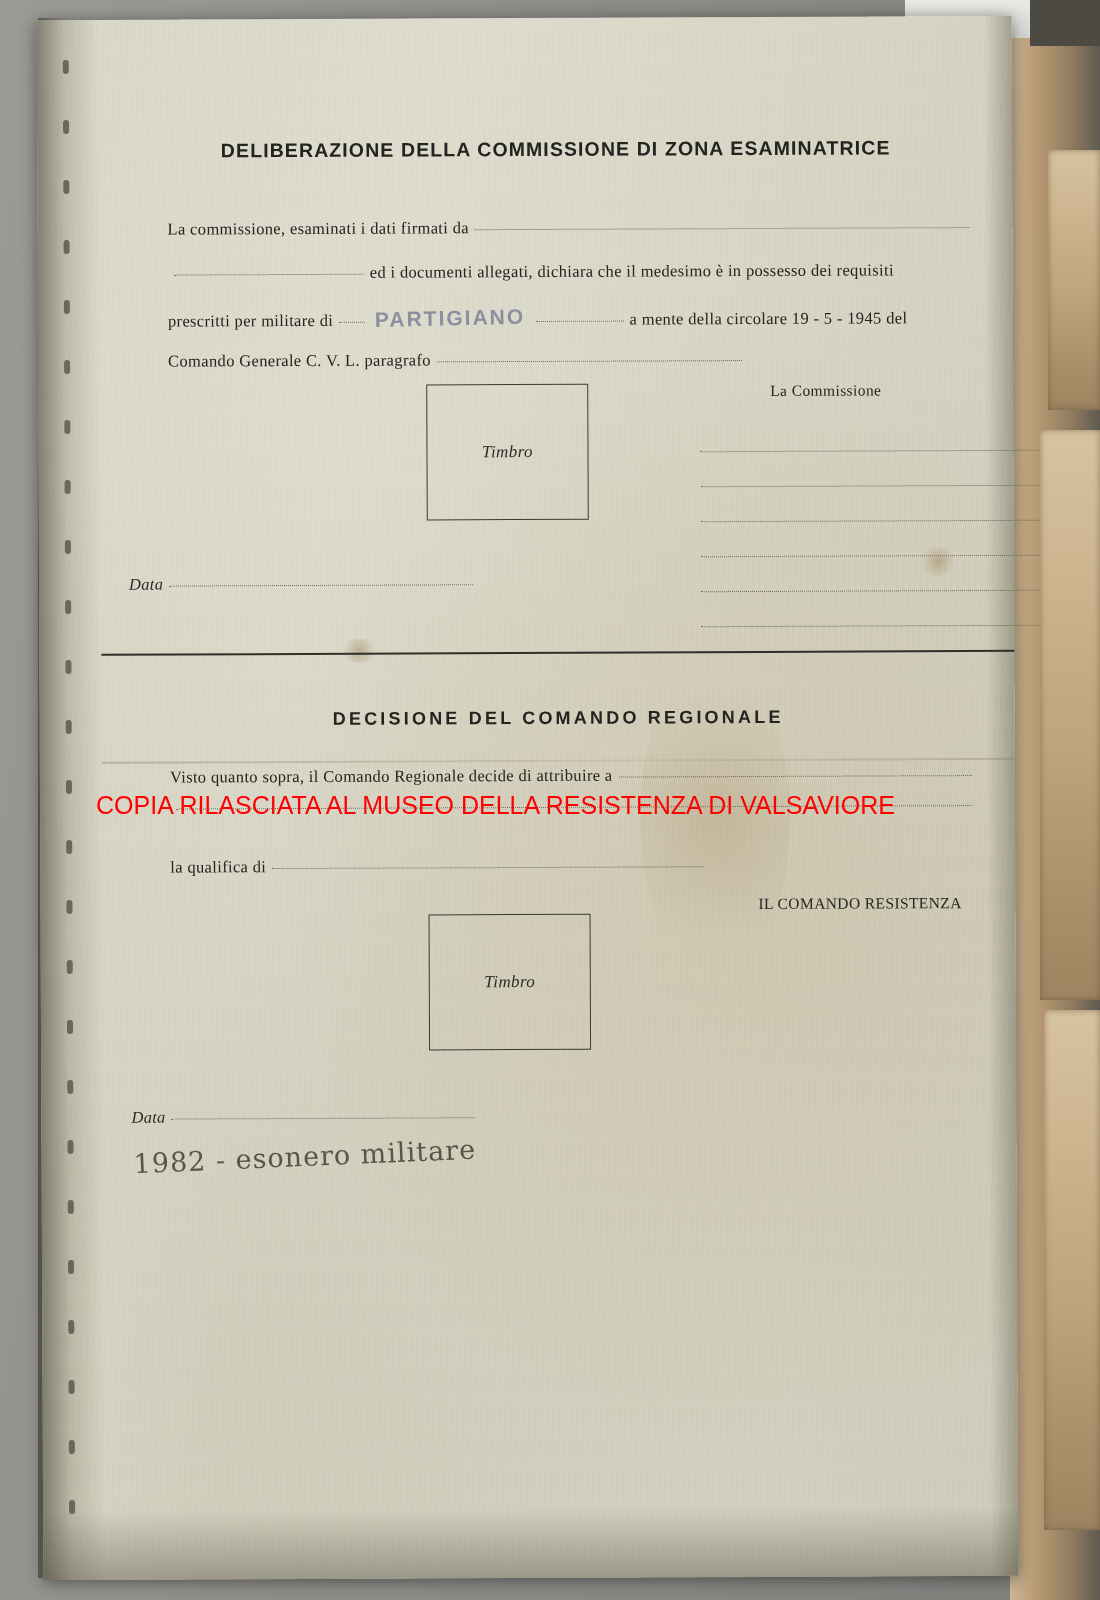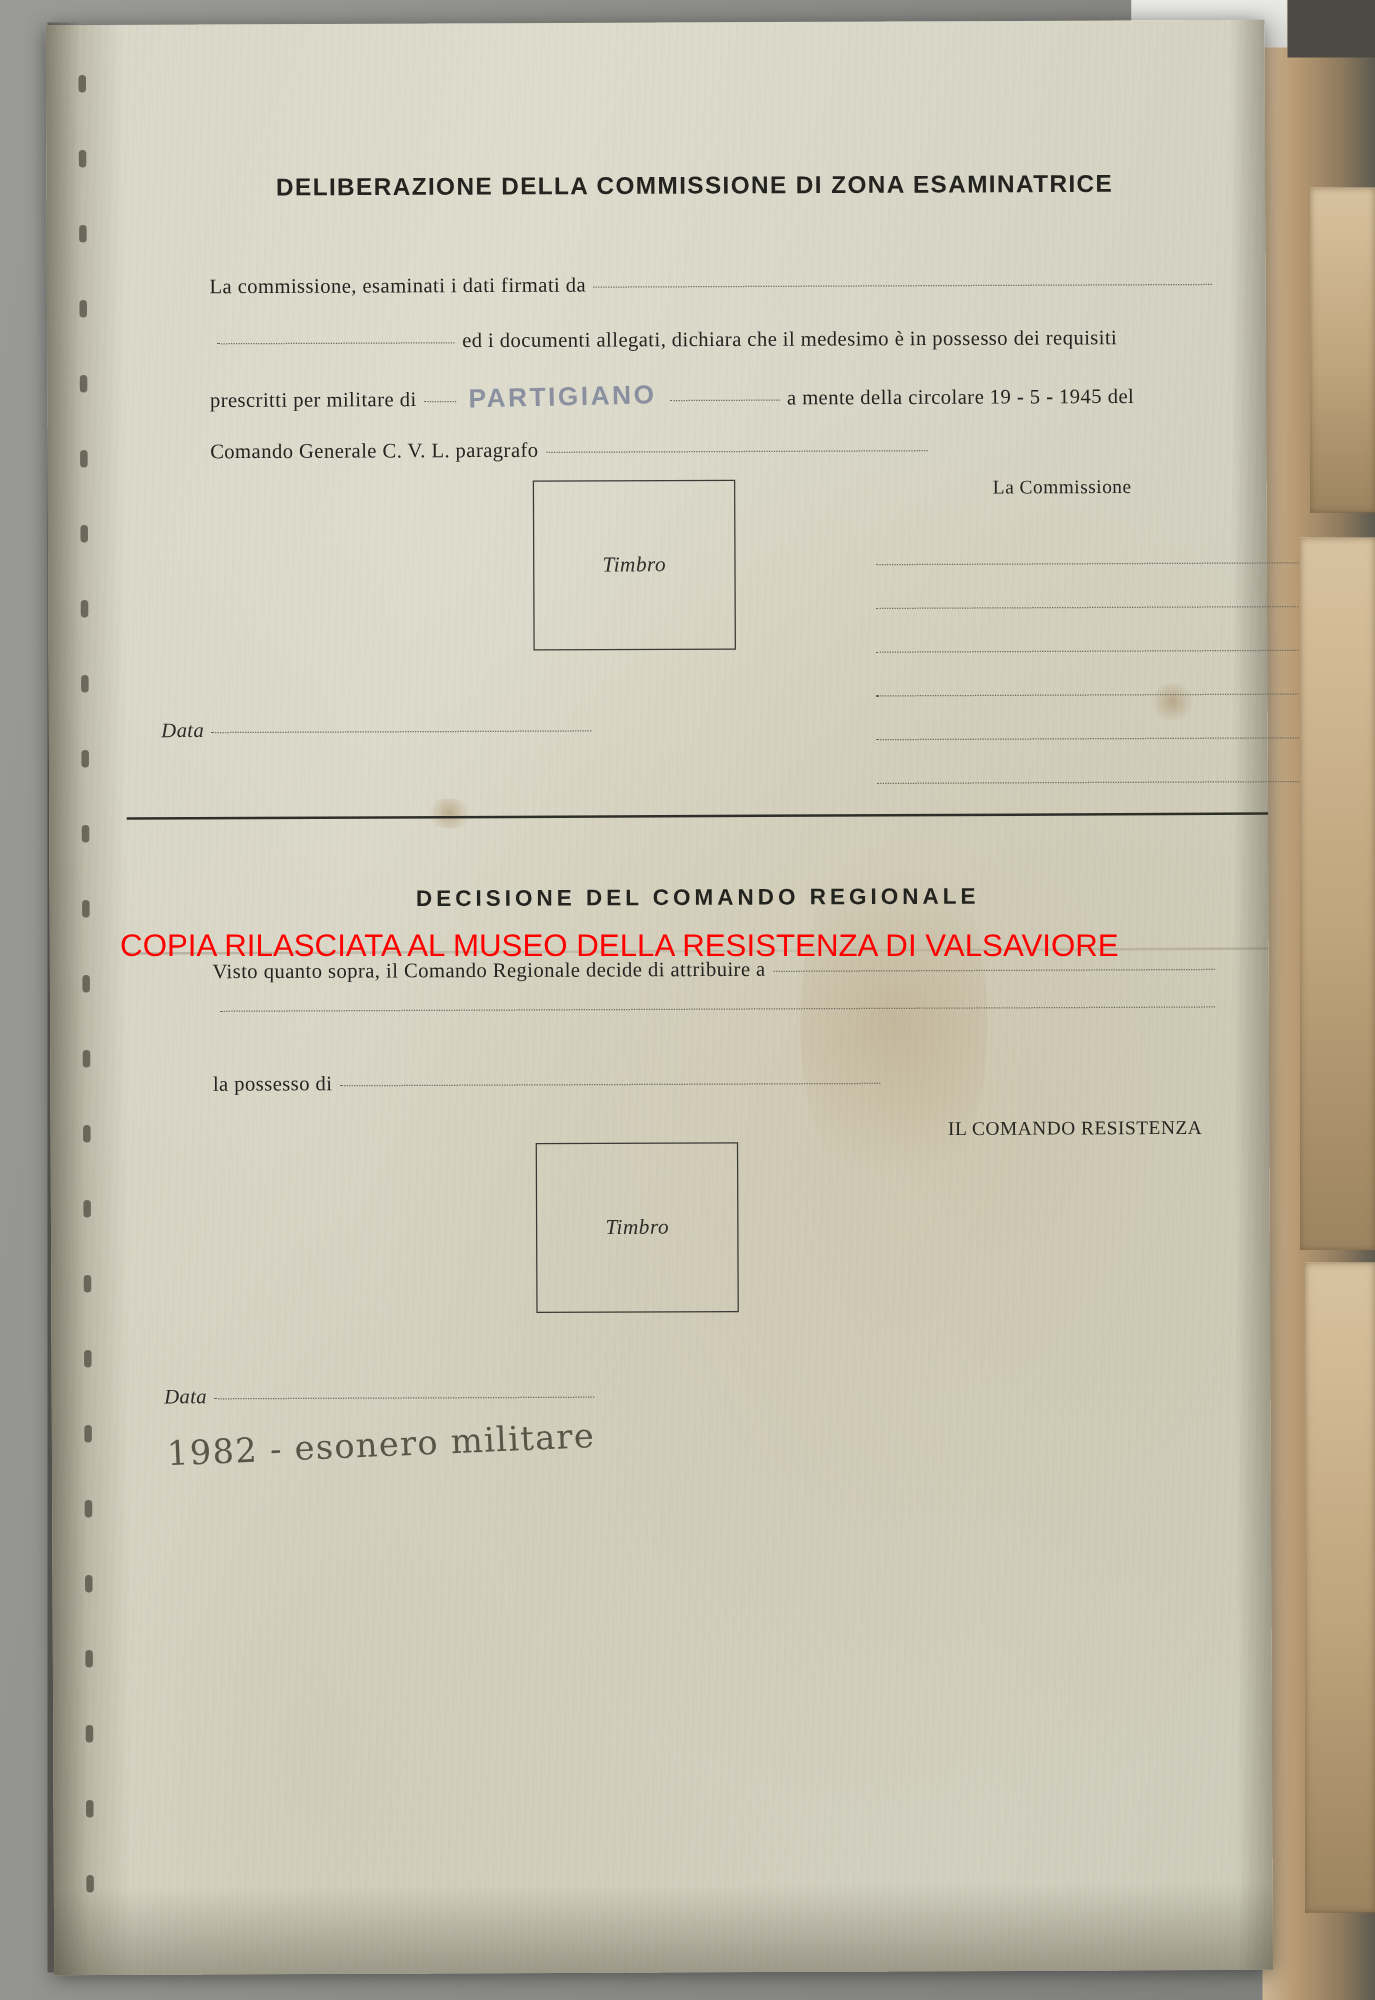--- a/index.html
+++ b/index.html
@@ -217,20 +217,21 @@
   
   .watermark {
     position: absolute;
     left: 0;
     width: 991px;
     text-align: center;
     color: #ff0000;
     font-family: "Liberation Sans", sans-serif;
     line-height: 1.25;
     z-index: 40;
+    margin-top: 48px;
   }
   #wm-line-1 { top: 742px; font-size: 25px; }
   #wm-line-2 { top: 776px; font-size: 23px; }
 
   .sheet-torn-left {
     position: absolute;
     left: 38px; top: 18px; width: 26px; height: 1560px;
     background: linear-gradient(90deg, rgba(35,32,24,.45), rgba(35,32,24,0));
   }
 </style>
@@ -309,21 +310,21 @@
 
       <div class="line-row" style="left:68px; top:332px; width:580px;">
         <span class="txt">Comando Generale C. V. L. paragrafo</span>
         <span class="dots"></span>
       </div>
 
       <div class="timbro-box" style="left:326px; top:366px; width:160px; height:134px;">
         <span>Timbro</span>
       </div>
 
-      <div class="sig-label" style="left:694px; top:365px;">La Commissione</div>
+      <div class="sig-label" style="left:670px; top:365px;">La Commissione</div>
 
       <div class="sig-lines" style="left:600px; top:400px; width:338px;">
         <i></i>
           <i></i>
           <i></i>
           <i></i>
           <i></i>
           <i></i>
       </div>
 
@@ -342,21 +343,21 @@
       <div class="line-row" style="left:68px; top:748px; width:808px;">
         <span class="txt">Visto quanto sopra, il Comando Regionale decide di attribuire a</span>
         <span class="dots"></span>
       </div>
 
       <div class="line-row" style="left:68px; top:792px; width:808px;">
         <span class="dots"></span>
       </div>
 
       <div class="line-row" style="left:68px; top:838px; width:540px;">
-        <span class="txt">la  possesso  di</span>
+        <span class="txt">la  qualifica  di</span>
         <span class="dots"></span>
       </div>
 
       <div class="sig-label" style="left:656px; top:878px;">IL COMANDO RESISTENZA</div>
 
       <div class="timbro-box" style="left:326px; top:896px; width:160px; height:134px;">
         <span>Timbro</span>
       </div>
 
       <div class="data-row" style="left:28px; top:1088px; width:350px;">

